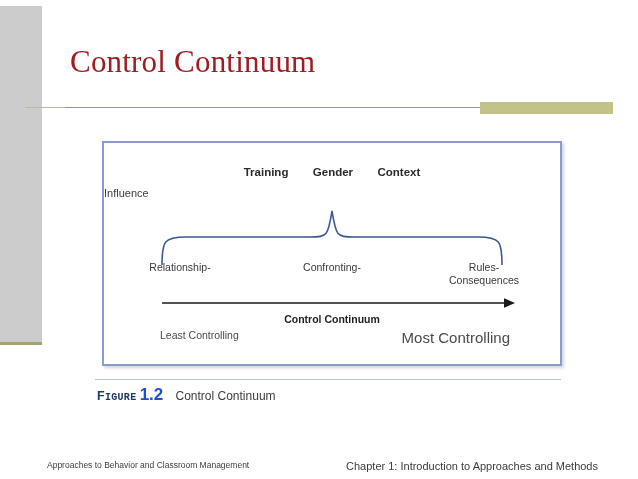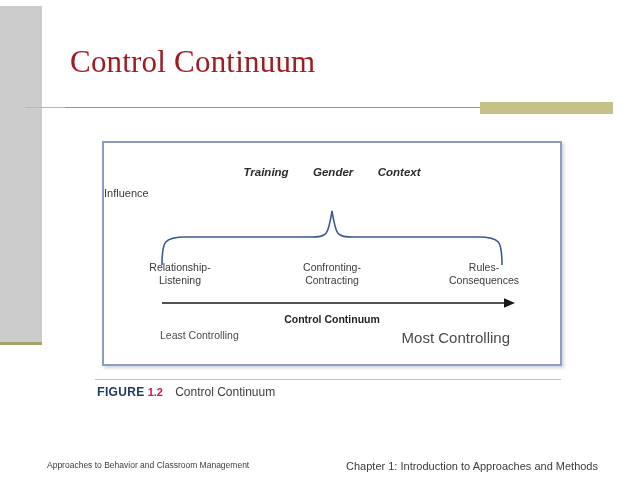--- a/index.html
+++ b/index.html
@@ -77,21 +77,20 @@
   }
 
   .hdr-row {
     position: absolute;
     left: 0; top: 23px;
     width: 100%;
     text-align: center;
     font-size: 11.5px;
     font-weight: bold;
     color: #2b2b2b;
-    font-style: italic;
   }
   .hdr-row span { display: inline-block; }
   .hdr-gap { width: 18px; }
 
   .influence {
     position: absolute;
     left: 0; top: 44px;
     width: 100%;
     text-align: left;
     font-size: 11px;
@@ -166,23 +165,23 @@
     color: #444444;
     white-space: nowrap;
   }
   .caption .fig-word {
     color: #1f3864;
     font-weight: bold;
     font-size: 11px;
     letter-spacing: 0.3px;
   }
   .caption .fig-num {
-    color: #be185d;
-    font-weight: bold;
-    font-size: 11px;
+    color: #1d4ed8;
+    font-weight: bold;
+    font-size: 17px;
   }
   .caption .cap-text {
     color: #3d3d3d;
     font-size: 12px;
     margin-left: 9px;
   }
 
   
   .footer-left {
     position: absolute;
@@ -233,25 +232,23 @@
                  C 224 30, 224 28, 228 4
                  C 232 28, 232 30, 250 30
                  L 374 30
                  C 396 30, 398 34, 398 58" fill="none" stroke="#3d5a92" stroke-width="1.6" stroke-linecap="round"></path>
       </svg>
     </div>
 
     <div class="tri-labels">
       <div class="tri-col">
         <div>Relationship-</div>
-        <div>Listening</div>
       </div>
       <div class="tri-col">
         <div>Confronting-</div>
-        <div>Contracting</div>
       </div>
       <div class="tri-col">
         <div>Rules-</div>
         <div>Consequences</div>
       </div>
     </div>
 
     <div class="arrow-wrap">
       <svg width="456" height="16" viewBox="0 0 456 16" xmlns="http://www.w3.org/2000/svg">
         <line x1="58" y1="8" x2="400" y2="8" stroke="#1a1a1a" stroke-width="1.6"></line>
@@ -263,21 +260,21 @@
 
     <div class="extreme-labels">
       <div class="least">Least Controlling</div>
       <div class="most">Most Controlling</div>
     </div>
 
   </div>
 
   <div class="caption-rule"></div>
   <div class="caption">
-    <span class="fig-word"><span style="font-size: 12.5px;">F</span><span style="font-size: 12px;">IGURE</span></span>
+    <span class="fig-word"><span style="font-size: 12.5px;">F</span><span style="font-size: 10px; font-family: Liberation Mono, monospace;">IGURE</span></span>
     <span class="fig-num">1.2</span>
     <span class="cap-text">Control Continuum</span>
   </div>
 
   <div class="footer-left">Approaches to Behavior and Classroom Management</div>
   <div class="footer-right">Chapter 1: Introduction to Approaches and Methods</div>
 
 </div>
 
 </body></html>

